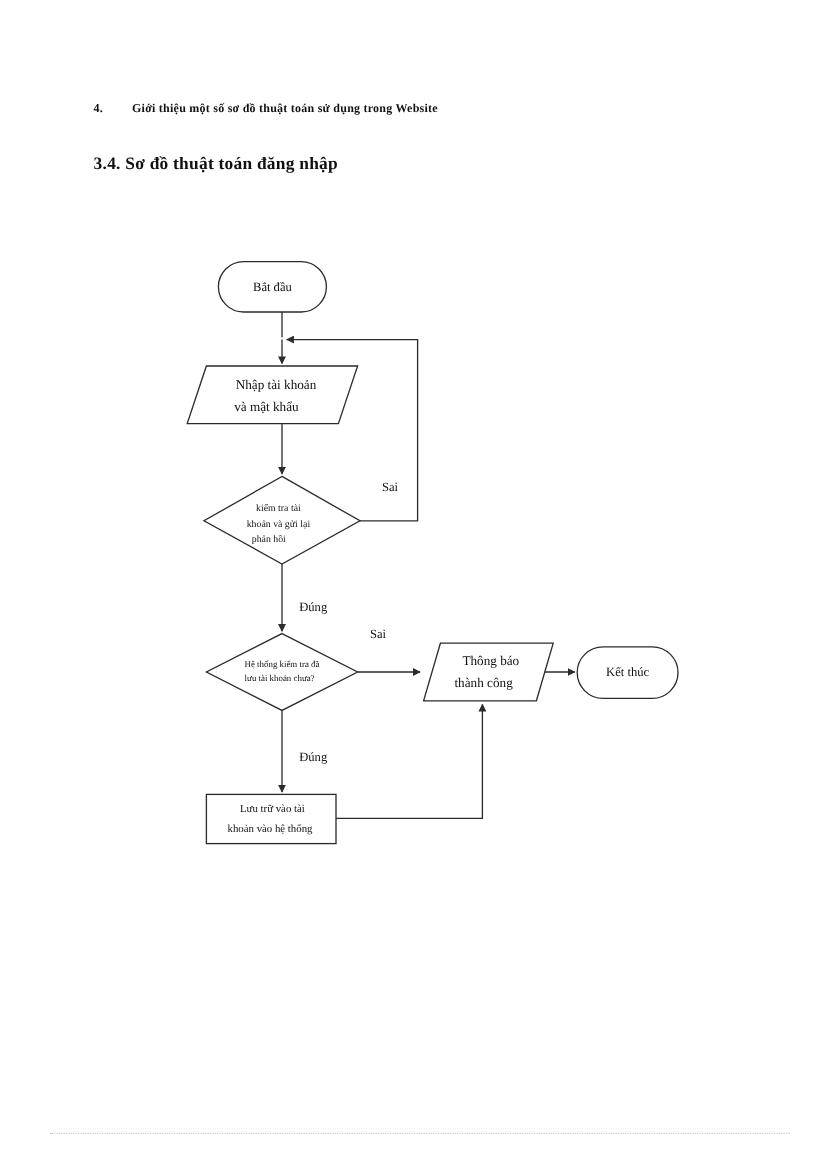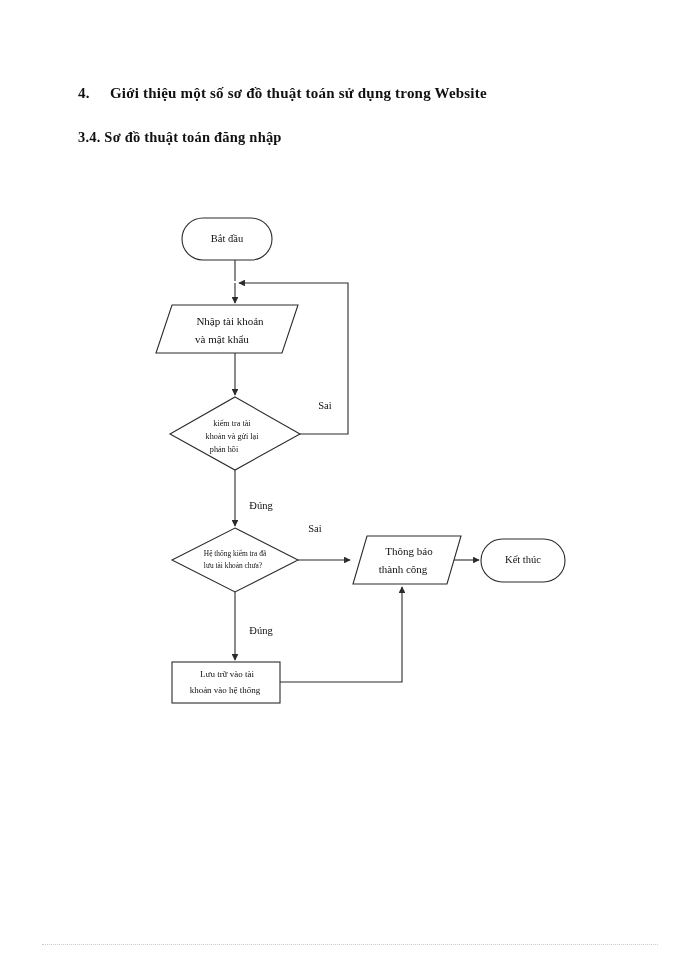--- a/index.html
+++ b/index.html
@@ -22,21 +22,21 @@
     height: 960px;
     background: #ffffff;
   }
   .heading-block {
     position: absolute;
     left: 78px;
     top: 84px;
     width: 560px;
   }
   .heading-1 {
-    font-size: 15px;
+    font-size: 10px;
     font-weight: bold;
     letter-spacing: 0.2px;
     white-space: nowrap;
     margin: 0;
     line-height: 1.3;
   }
   .heading-1 .num {
     display: inline-block;
     min-width: 32px;
   }

